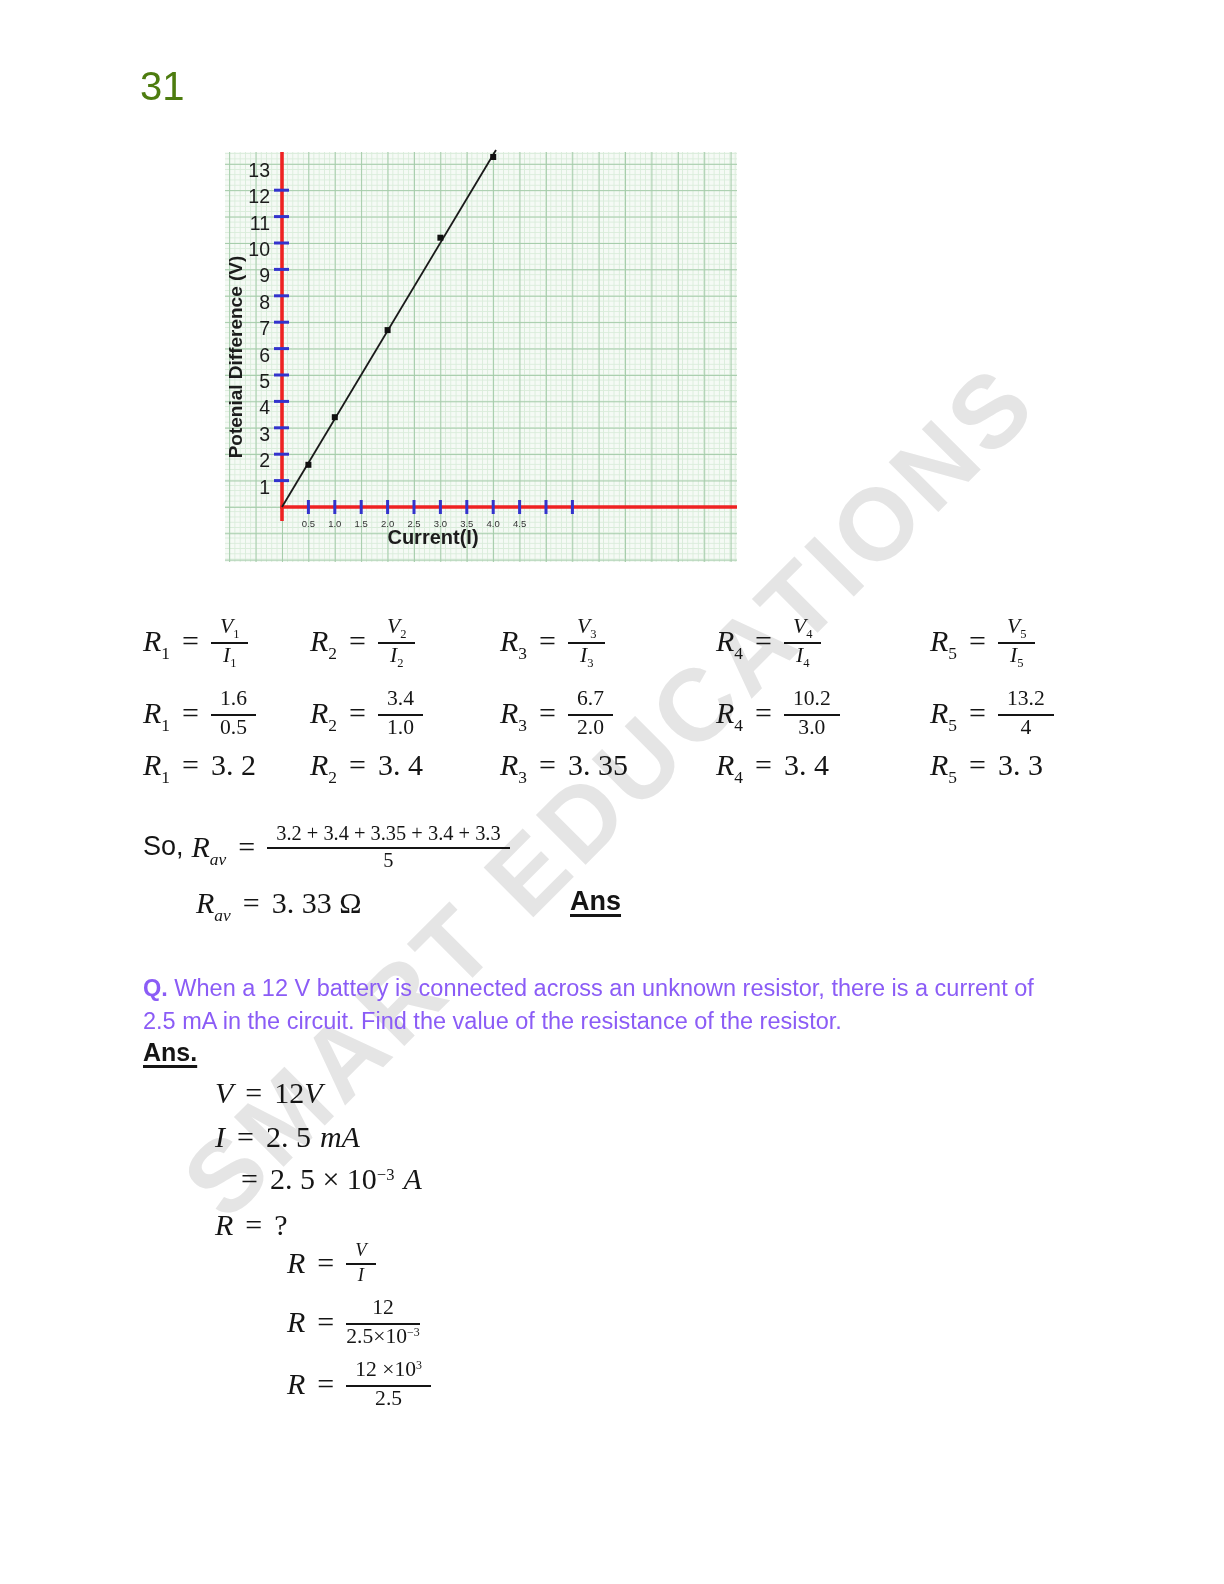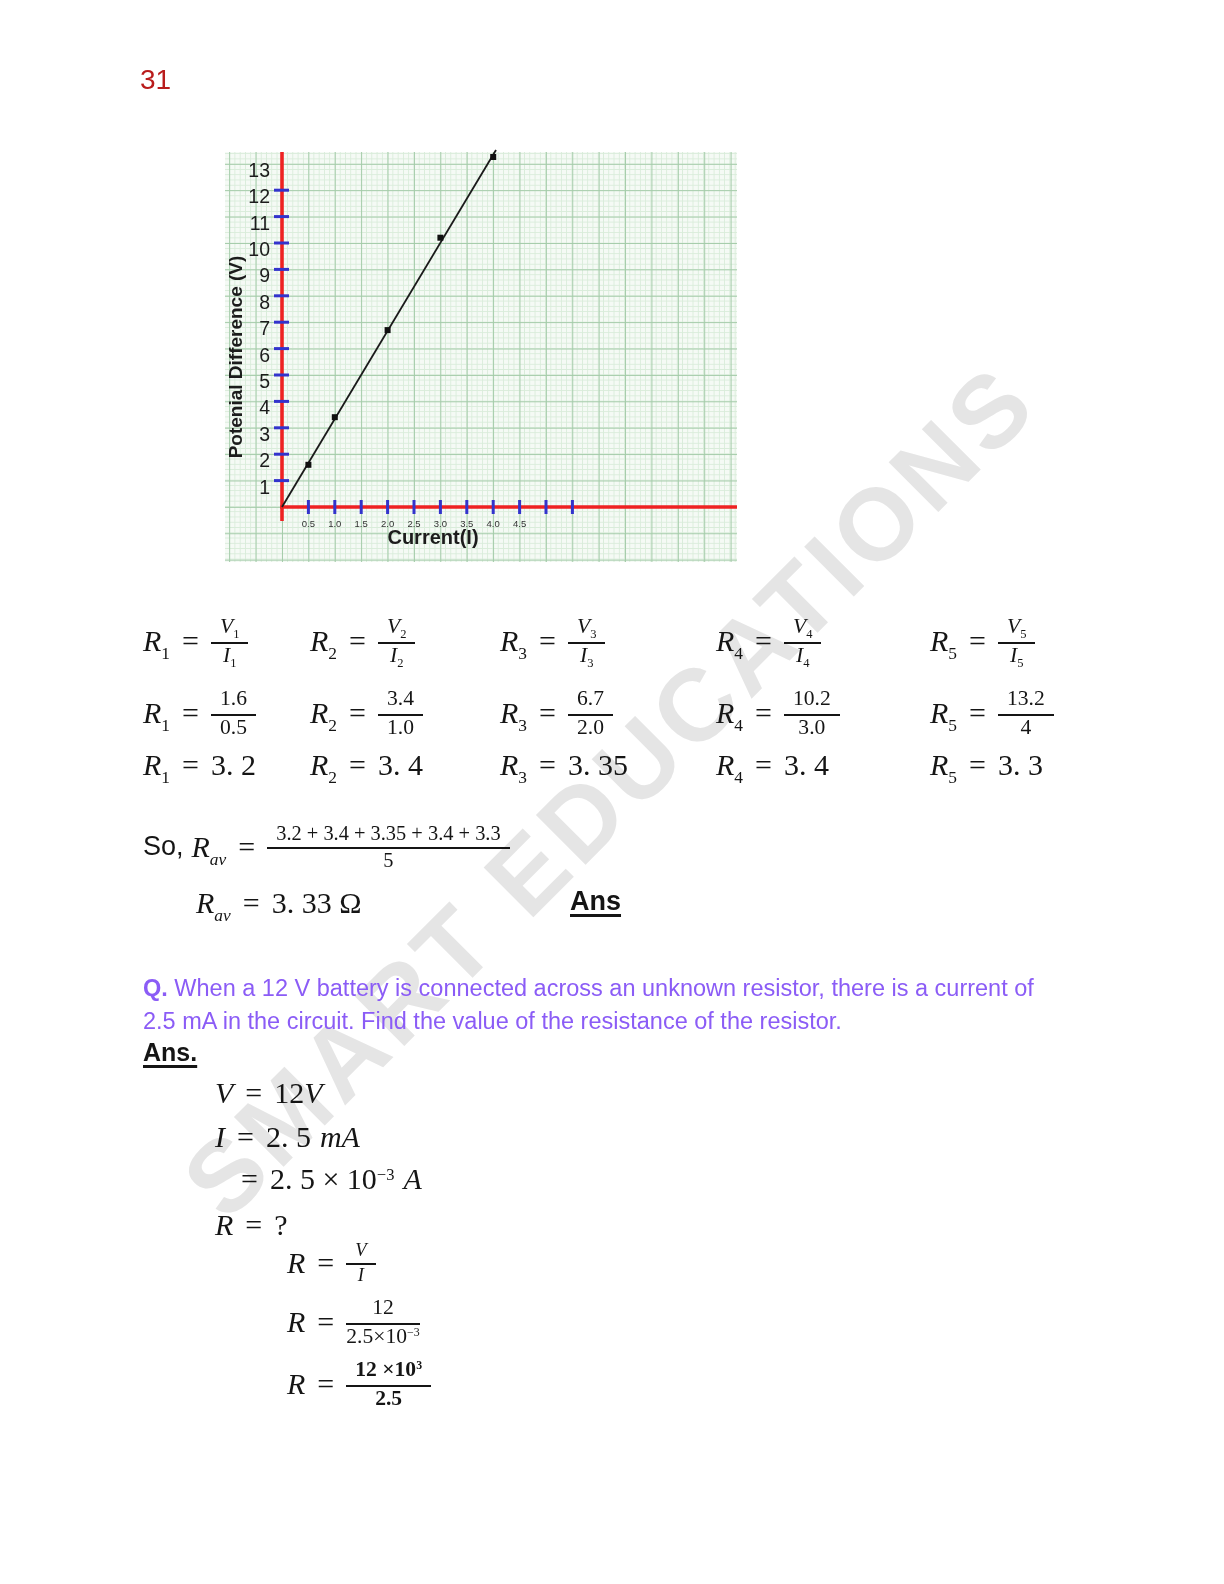--- a/index.html
+++ b/index.html
@@ -3,21 +3,21 @@
 <meta charset="utf-8">
 <style>
   html,body{margin:0;padding:0;background:#ffffff;}
   .page{position:relative;width:1224px;height:1584px;background:#fff;overflow:hidden;
         font-family:"Liberation Sans",sans-serif;color:#151515;}
   
   .watermark{position:absolute;left:0px;top:733px;width:1220px;text-align:center;
     font-size:102px;font-weight:bold;letter-spacing:6px;color:#e5e5e5;
     transform:rotate(-45deg);white-space:nowrap;z-index:0;}
   
-  .pageno{position:absolute;left:140px;top:64px;font-size:28px;color:#b91c1c;z-index:1;}
+  .pageno{position:absolute;left:140px;top:64px;font-size:40px;color:#4d7c0f;z-index:1;}
   
   .chart{position:absolute;left:225px;top:152px;width:512px;height:410px;z-index:1;
     background-color:#f5faf5;
     background-image:
       linear-gradient(#a4cba9 1px, transparent 1px),
       linear-gradient(90deg,#a4cba9 1px, transparent 1px),
       linear-gradient(#d9ecda 1px, transparent 1px),
       linear-gradient(90deg,#d9ecda 1px, transparent 1px);
     background-size:26.4px 26.4px,26.4px 26.4px,5.28px 5.28px,5.28px 5.28px;
     background-position:4.2px 11.8px,4.2px 11.8px,4.2px 1.2px,4.2px 1.2px;}
@@ -52,21 +52,21 @@
   .sline{z-index:1;font-size:30px;position:absolute;}
   .s1{left:215px;top:1076px;}
   .s2{left:215px;top:1120px;}
   .s3{left:241px;top:1162px;}
   .s4{left:215px;top:1208px;}
   .s5{left:287px;top:1240px;}
   .s5 .fr{font-size:0.62em;}
   .s6{left:287px;top:1296px;}
   .s6 .fr{font-size:0.72em;}
   .s7{left:287px;top:1358px;}
-  .s7 .fr{font-size:0.72em;font-weight:bold;}
+  .s7 .fr{font-size:0.72em;}
   .u{margin-left:9px;font-family:Liberation Serif, serif;}
 </style>
 </head>
 <body>
 
 <div class="page">
 
   <div class="watermark">SMART EDUCATIONS</div>
 
   <div class="pageno">31</div>

